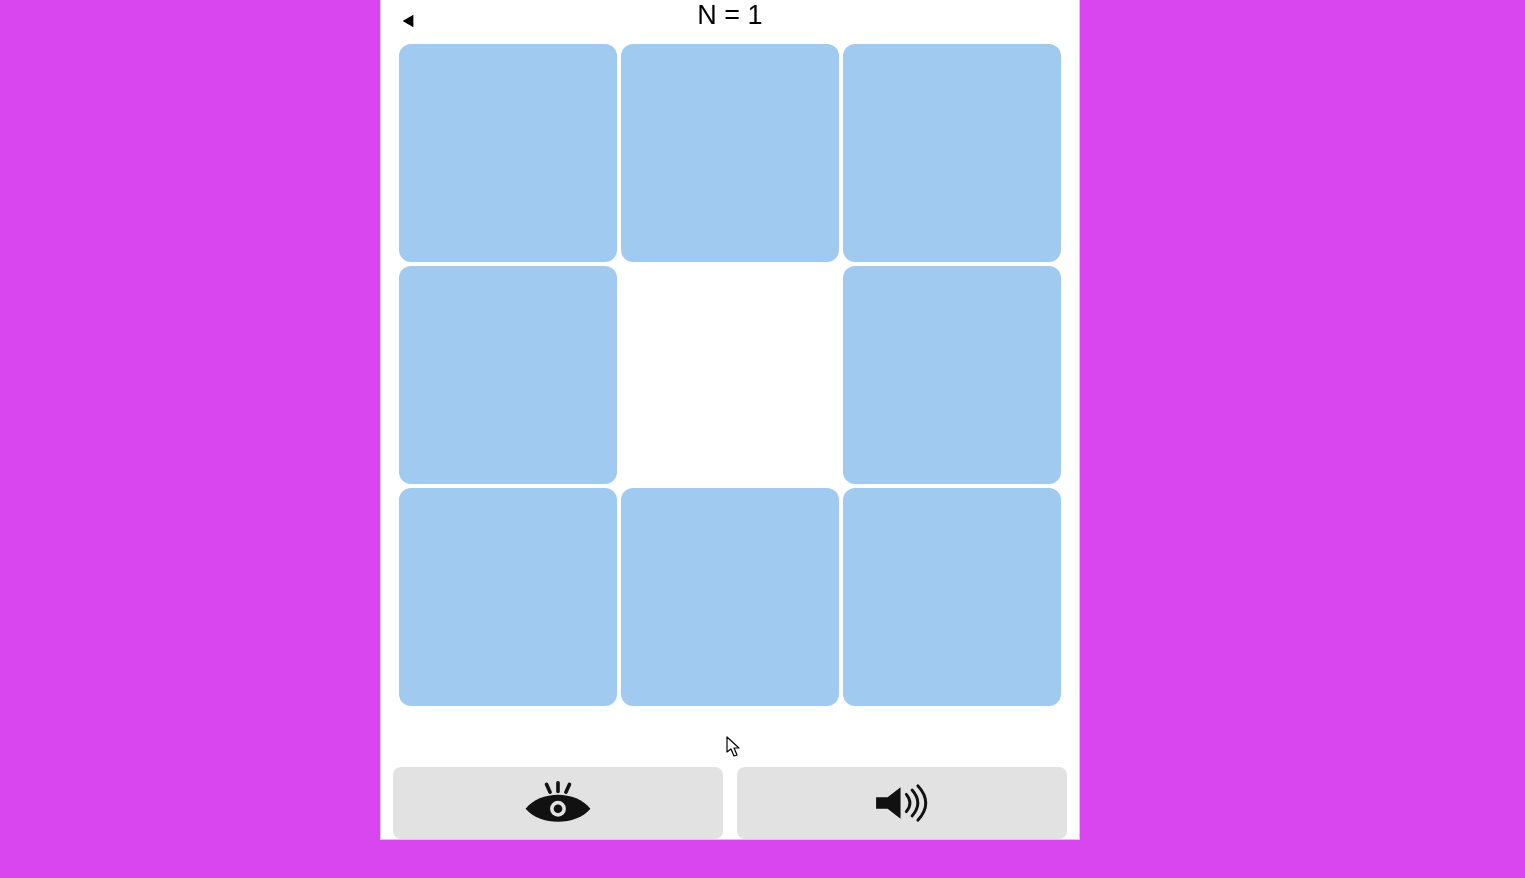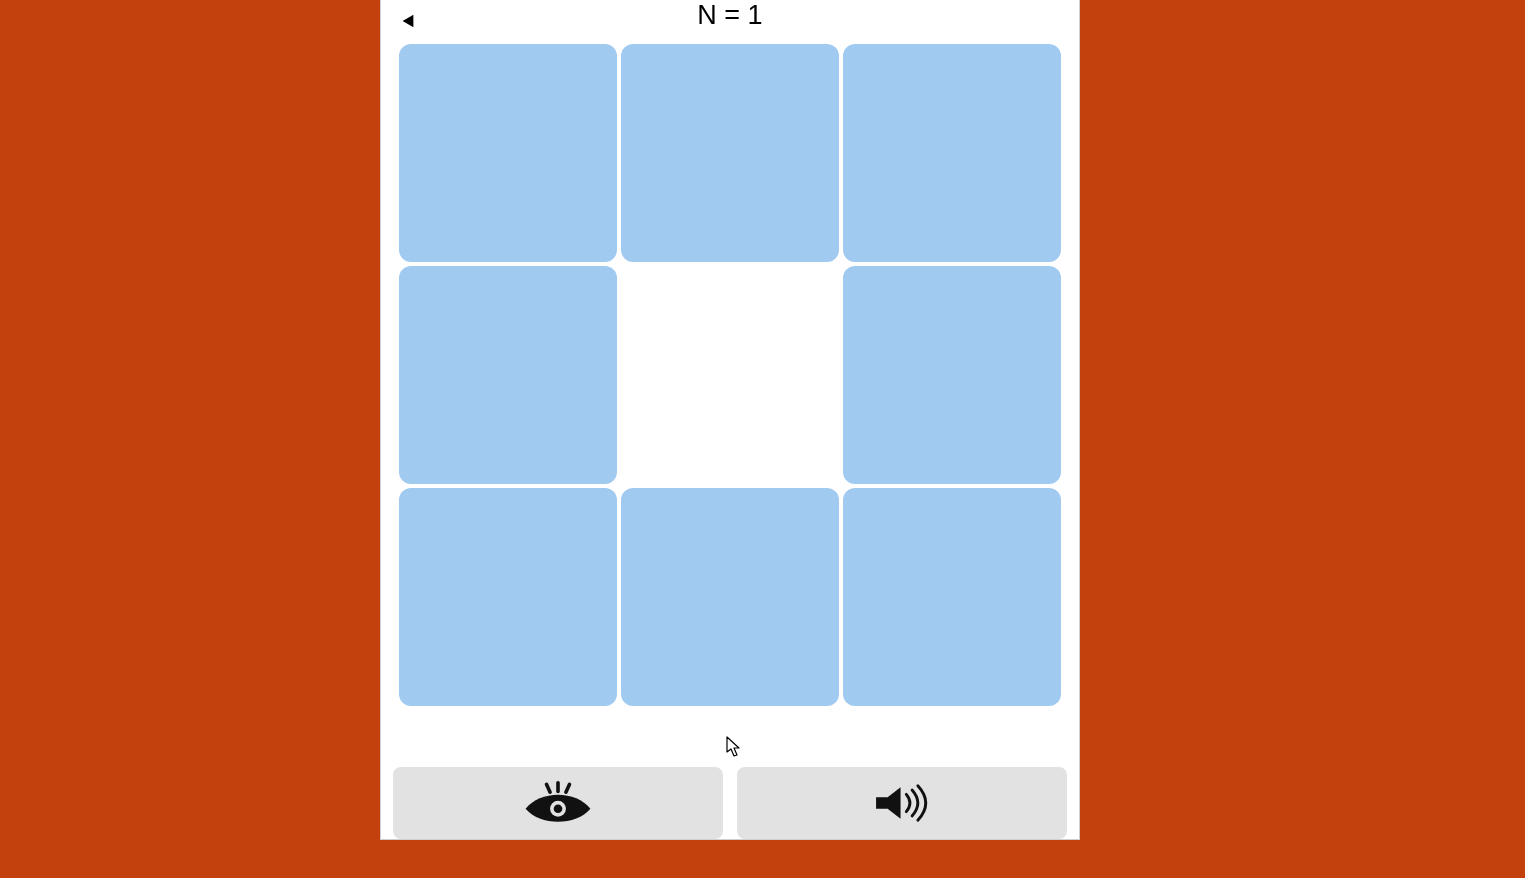--- a/index.html
+++ b/index.html
@@ -6,21 +6,21 @@
     margin: 0;
     padding: 0;
     height: 100%;
     font-family: Arial, Helvetica, sans-serif;
     background: #ffffff;
   }
   .viewport {
     width: 1525px;
     height: 878px;
     position: relative;
-    background: #c2410c;
+    background: #d946ef;
     overflow: hidden;
   }
   .panel {
     position: absolute;
     left: 380px;
     top: 0;
     width: 700px;
     height: 840px;
     background: #ffffff;
     border-left: 1px solid #cfcfcf;

